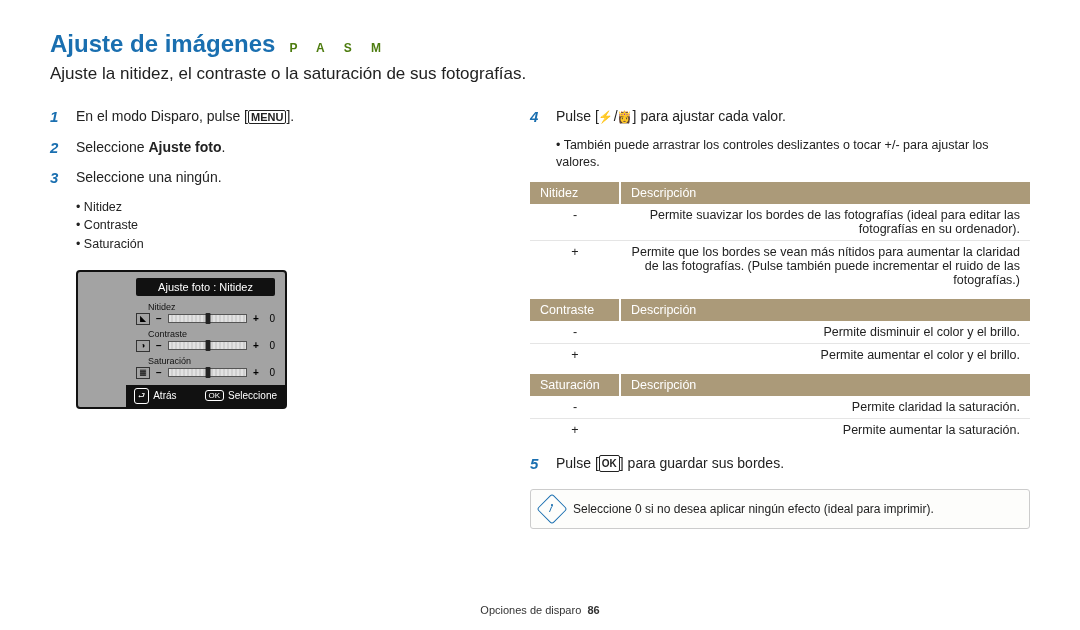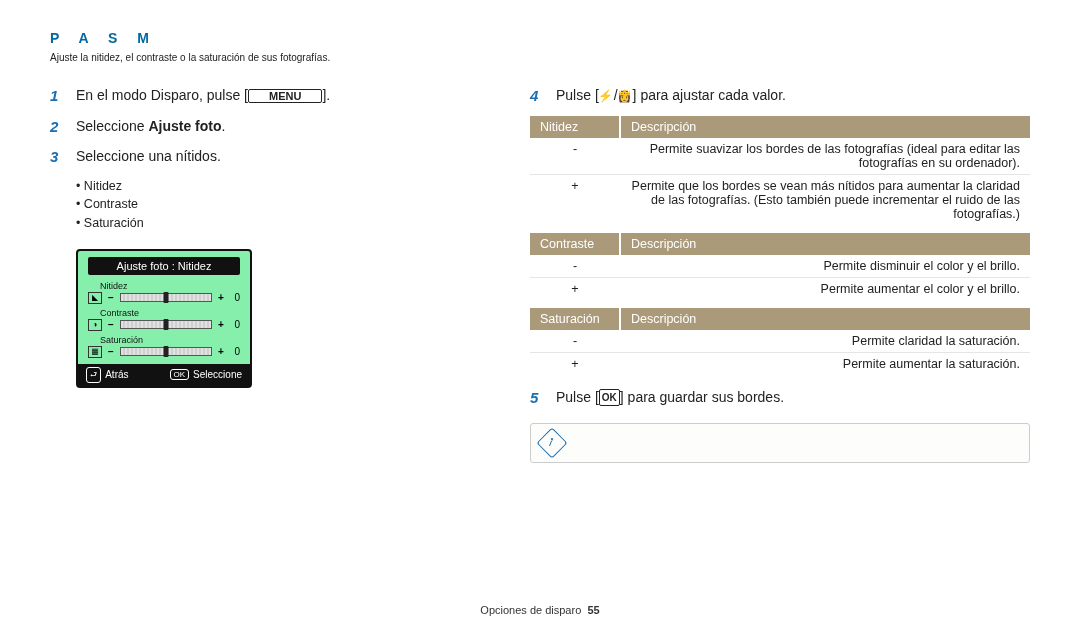--- a/index.html
+++ b/index.html
@@ -8,43 +8,44 @@
     font-size: 13px;
     color: #222;
     background: #fff;
     width: 1080px;
     height: 630px;
     padding: 30px 50px 20px 50px;
     position: relative;
   }
   .title-row { display: flex; align-items: baseline; gap: 14px; margin-bottom: 6px; }
   .title { color: #1a6fb0; font-size: 24px; font-weight: bold; }
-  .modes { color: #0369a1; font-size: 14px; letter-spacing: 8px; font-weight: bold; }
-  .subtitle { font-size: 10px; margin-bottom: 22px; }
+  .modes { color: #4d7c0f; font-size: 12px; letter-spacing: 8px; font-weight: bold; }
+  .subtitle { font-size: 17px; margin-bottom: 22px; }
   .cols { display: flex; gap: 60px; }
   .col-left { width: 420px; }
   .col-right { flex: 1; }
   .step { display: flex; gap: 12px; margin-bottom: 8px; font-size: 14px; line-height: 1.5; }
   .step-num { color: #1a6fb0; font-style: italic; font-weight: bold; font-size: 15px; width: 14px; flex-shrink:0; }
   .step-text { flex: 1; }
-  .btn-box { display:inline-block; border:1px solid #222; padding:0 20px; font-size:11px; font-weight:bold; border-radius:2px; vertical-align: middle; line-height:1.1; }
+  .btn-box { display:inline-block; border:1px solid #222; padding:0 2px; font-size:11px; font-weight:bold; border-radius:2px; vertical-align: middle; line-height:1.1; }
   .ok-box { display:inline-block; border:1px solid #222; padding:0 2px; font-size:10px; font-weight:bold; border-radius:2px; vertical-align: middle; }
   .bullets { padding-left: 26px; margin-top:2px; margin-bottom:16px; }
   .bullets li { list-style: none; font-size: 12.5px; line-height: 1.5; }
   .bullets li::before { content: "•  "; }
   .sub-bullets { padding-left: 26px; margin-bottom: 10px; }
   .sub-bullets li { list-style:none; font-size:12.5px; line-height:1.4; }
   .sub-bullets li::before { content:"•  "; }
   
   .screen {
     border: 2px solid #111;
     border-radius: 4px;
-    width: 176px;
+    width: 211px;
     margin-left: 26px;
-    background:#86efac;
+    background:#a3a3a3;
+    padding-left:48px;
   }
   .screen .bar-top {
     background:#111; color:#fff; font-size:11px; text-align:center;
     padding:3px 0; margin:6px 10px 6px 10px; border-radius:2px;
   }
   .screen .slider-row {
     display:flex; align-items:center; gap:4px;
     font-size:10px; color:#000; padding:0 10px; margin-bottom:4px;
   }
   .screen .slider-row .track {
@@ -79,41 +80,42 @@
   .note .note-icon{ width:22px;height:22px;border:1.5px solid #1a6fb0;border-radius:3px;display:flex;align-items:center;justify-content:center;transform:rotate(45deg);}
   .note .note-icon svg{ transform:rotate(-45deg);}
   .note .note-text{ font-size:12px; }
   .footer { position:absolute; bottom:14px; left:0; right:0; text-align:center; font-size:11px; color:#333; }
   .flash-icon{ display:inline-block; font-size:12px; vertical-align:middle;}
 </style>
 </head>
 <body>
 
 <div class="title-row">
+  <div class="title">Ajuste de imágenes</div>
   <div class="modes">P A S M</div>
 </div>
 <div class="subtitle">Ajuste la nitidez, el contraste o la saturación de sus fotografías.</div>
 
 <div class="cols">
   <div class="col-left">
     <div class="step">
       <div class="step-num">1</div>
       <div class="step-text">
         <span>En el modo Disparo, pulse [</span><span class="btn-box">MENU</span><span>].</span>
       </div>
     </div>
     <div class="step">
       <div class="step-num">2</div>
       <div class="step-text">
         <span>Seleccione </span><b>Ajuste foto</b><span>.</span>
       </div>
     </div>
     <div class="step">
       <div class="step-num">3</div>
-      <div class="step-text">Seleccione una nítidos.</div>
+      <div class="step-text">Seleccione una ningún.</div>
     </div>
     <ul class="bullets">
       <li>Nitidez</li>
       <li>Contraste</li>
       <li>Saturación</li>
     </ul>
 
     <div class="screen">
       <div class="bar-top">Ajuste foto : Nitidez</div>
 
@@ -157,34 +159,37 @@
     </div>
   </div>
 
   <div class="col-right">
     <div class="step">
       <div class="step-num">4</div>
       <div class="step-text">
         <span>Pulse [</span><span class="flash-icon">⚡</span>/<span class="flash-icon">👸</span><span>] para ajustar cada valor.</span>
       </div>
     </div>
+    <ul class="sub-bullets">
+      <li>También puede arrastrar los controles deslizantes o tocar +/- para ajustar los valores.</li>
+    </ul>
 
     <table>
       <tbody>
           <tr>
             <th>Nitidez</th>
             <th>Descripción</th>
           </tr>
       <tr>
             <td>-</td>
             <td>Permite suavizar los bordes de las fotografías (ideal para editar las fotografías en su ordenador).</td>
           </tr>
       <tr>
             <td>+</td>
-            <td>Permite que los bordes se vean más nítidos para aumentar la claridad de las fotografías. (Esto también puede incrementar el ruido de las fotografías.)</td>
+            <td>Permite que los bordes se vean más nítidos para aumentar la claridad de las fotografías. (Pulse también puede incrementar el ruido de las fotografías.)</td>
           </tr>
     </tbody>
       </table>
 
     <table>
       <tbody>
           <tr>
             <th>Contraste</th>
             <th>Descripción</th>
           </tr>
@@ -222,19 +227,20 @@
         <span>Pulse [</span><span class="ok-box">OK</span><span>] para guardar sus bordes.</span>
       </div>
     </div>
 
     <div class="note">
       <div class="note-icon">
         <svg width="12" height="12" viewBox="0 0 12 12">
             <path d="M3 9 L5 4 L6 4 L4 9 Z M5.2 2.2 a.9.9 0 1 1 1.6 0 a.9.9 0 1 1 -1.6 0" fill="#1a6fb0"></path>
           </svg>
       </div>
+      <div class="note-text">Seleccione 0 si no desea aplicar ningún efecto (ideal para imprimir).</div>
     </div>
   </div>
 </div>
 
 <div class="footer">
-  <span>Opciones de disparo</span>&nbsp;&nbsp;<b>55</b>
+  <span>Opciones de disparo</span>&nbsp;&nbsp;<b>86</b>
 </div>
 
 </body></html>

